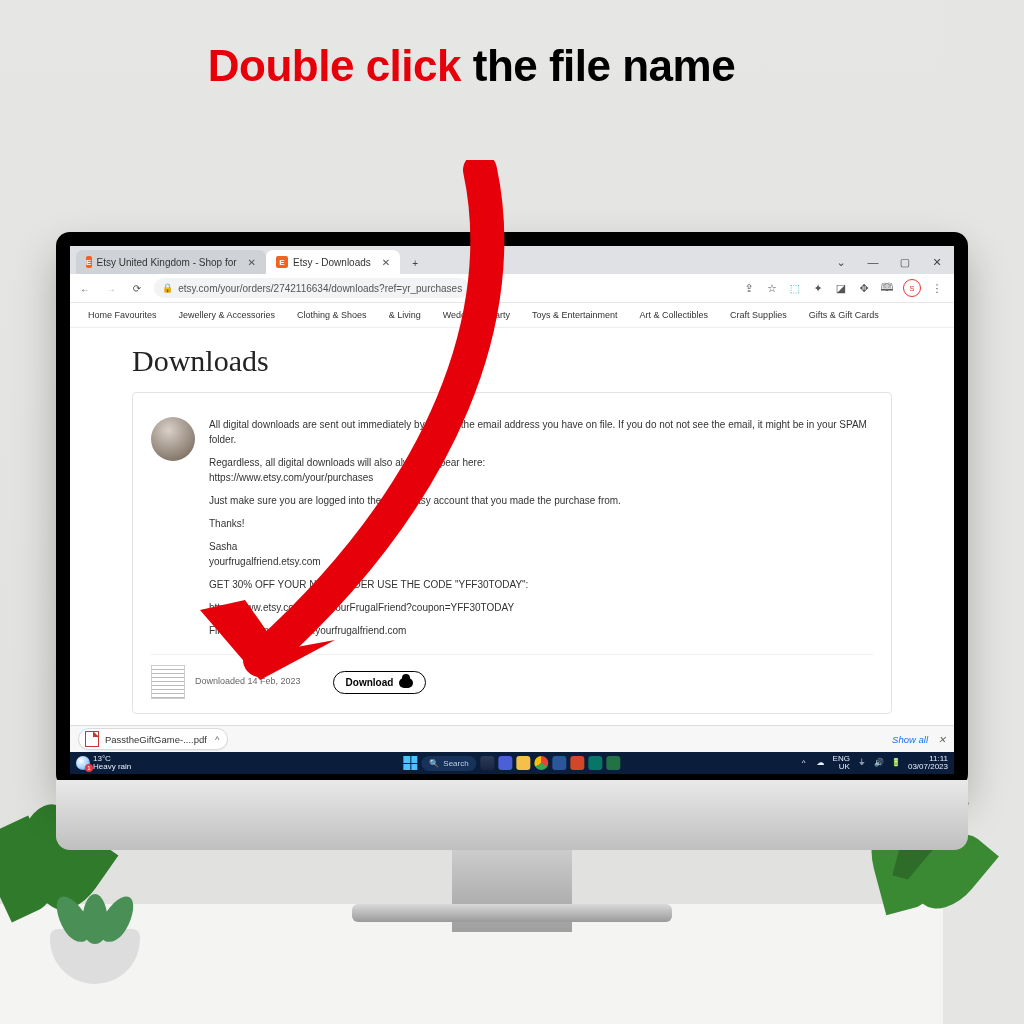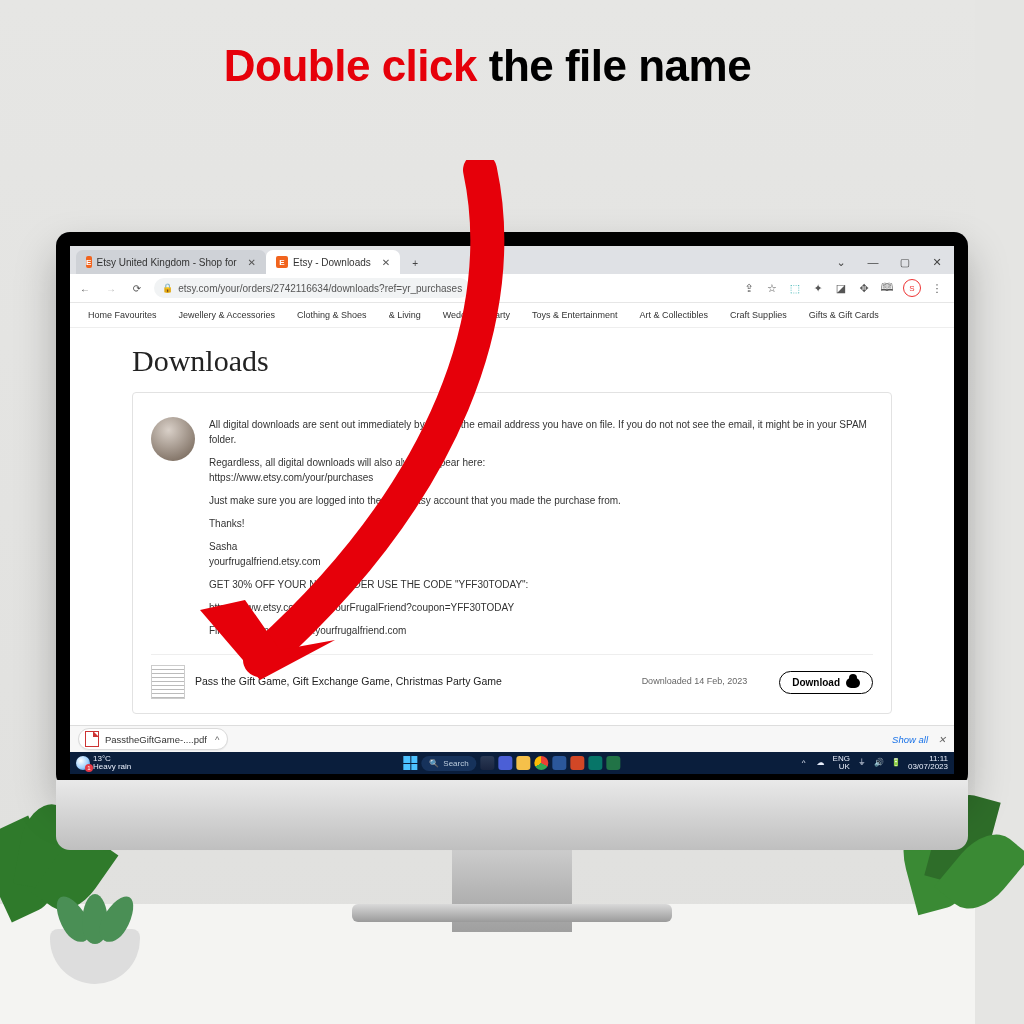--- a/index.html
+++ b/index.html
@@ -1,16 +1,16 @@
 <!DOCTYPE html>
 <html><head>
 <meta charset="utf-8">
 <style>
   html,body{margin:0;padding:0;width:1024px;height:1024px;font-family:Arial,Helvetica,sans-serif;background:#e5e5e3;overflow:hidden;}
-  .scene{position:relative;width:943px;height:1024px;background:linear-gradient(#e6e6e4,#e0e0de);padding-left:32px;}
+  .scene{position:relative;width:943px;height:1024px;background:linear-gradient(#e6e6e4,#e0e0de);}
   .desk{position:absolute;left:0;right:0;bottom:0;height:120px;background:#f4f4f2;}
   
   .plant{position:absolute;bottom:80px;width:140px;height:160px;}
   .plant.left{left:-20px;}
   .plant.right{right:-30px;}
   .leaf{position:absolute;background:#2f7a2b;border-radius:50% 0 50% 0;}
   .plant.left .leaf:nth-child(1){width:60px;height:90px;left:10px;top:40px;transform:rotate(-25deg);}
   .plant.left .leaf:nth-child(2){width:55px;height:85px;left:40px;top:20px;transform:rotate(10deg);}
   .plant.left .leaf:nth-child(3){width:50px;height:80px;left:70px;top:50px;transform:rotate(35deg);}
   .plant.right .leaf:nth-child(1){width:60px;height:95px;left:40px;top:30px;transform:rotate(-15deg);background:#3a8a34;}
@@ -200,21 +200,20 @@
                   <p>Just make sure you are logged into the same Etsy account that you made the purchase from.</p>
                   <p>Thanks!</p>
                   <p><span>Sasha</span><br><span>yourfrugalfriend.etsy.com</span></p>
                   <p>GET 30% OFF YOUR NEXT ORDER USE THE CODE "YFF30TODAY":</p>
                   <p>https://www.etsy.com/shop/YourFrugalFriend?coupon=YFF30TODAY</p>
                   <p>Find me online at: www.yourfrugalfriend.com</p>
                 </div>
               </div>
               <div class="filerow">
                 <div class="thumb"></div>
-                <div class="ftitle">Pass the Gift Game, Gift Exchange Game, Christmas Party Game</div>
                 <div class="fdate">Downloaded 14 Feb, 2023</div>
                 <button class="dlbtn">
                   <span>Download</span>
                   <span class="cloud"></span>
                 </button>
               </div>
             </div>
           </div>
         </div>
 

